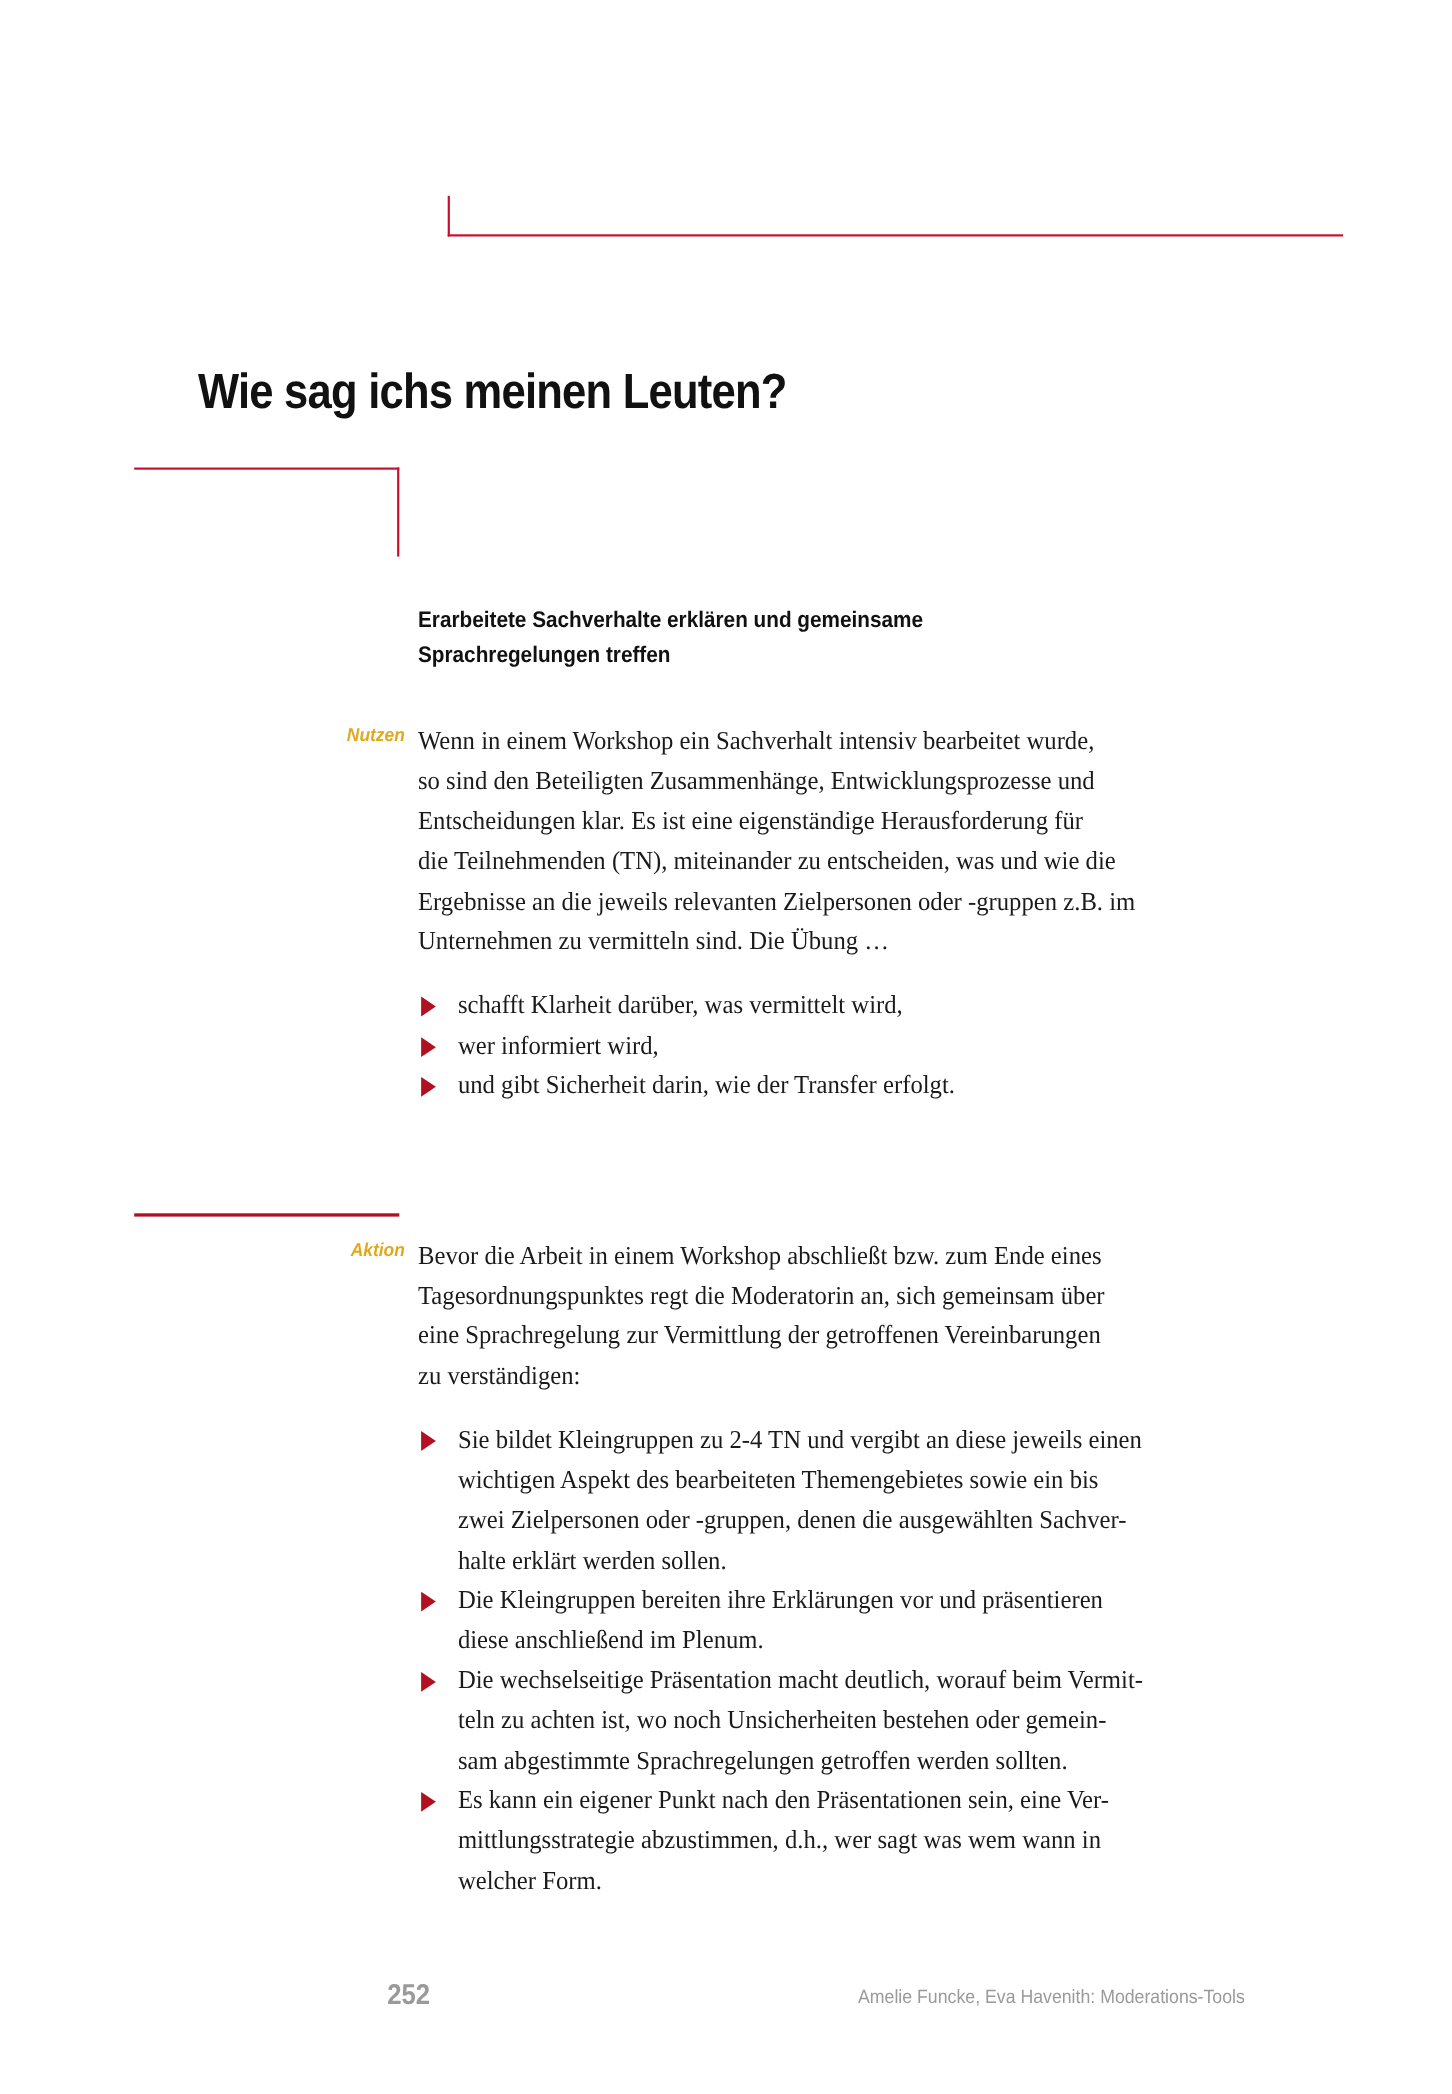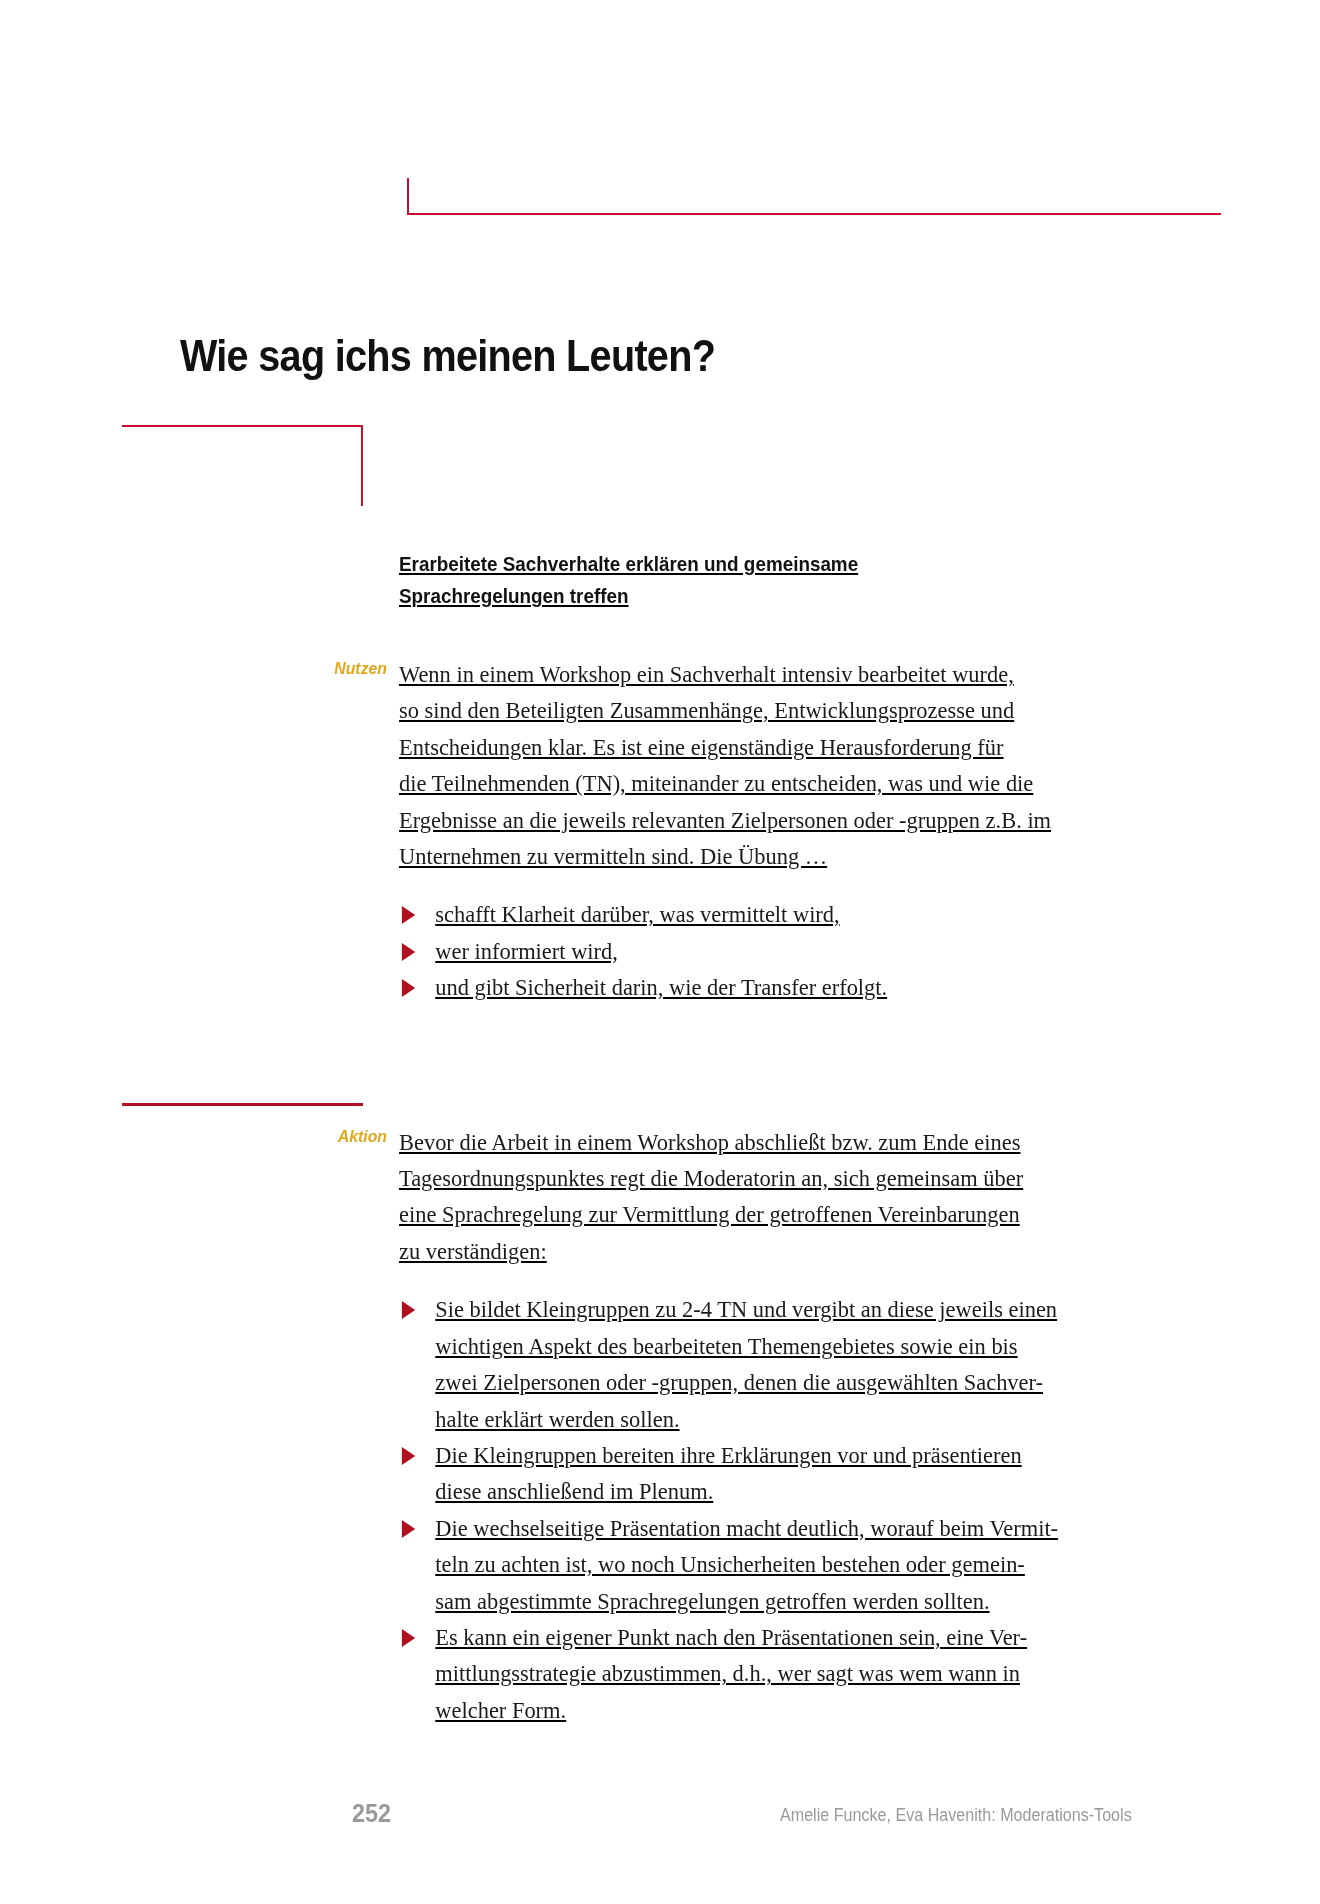--- a/index.html
+++ b/index.html
@@ -69,24 +69,23 @@
     letter-spacing: -0.8px;
     color: #111111;
     transform: scaleX(0.88);
     transform-origin: left center;
     white-space: nowrap;
   }
 
   
   .content {
     position: absolute;
-    left: 399px;
+    left: 380px;
     top: 548px;
     width: 835px;
-    text-decoration: underline;
   }
 
   .subheading {
     font-family: "Liberation Sans", sans-serif;
     font-weight: bold;
     font-size: 20.5px;
     line-height: 32px;
     color: #111111;
     transform: scaleX(0.92);
     transform-origin: left top;

